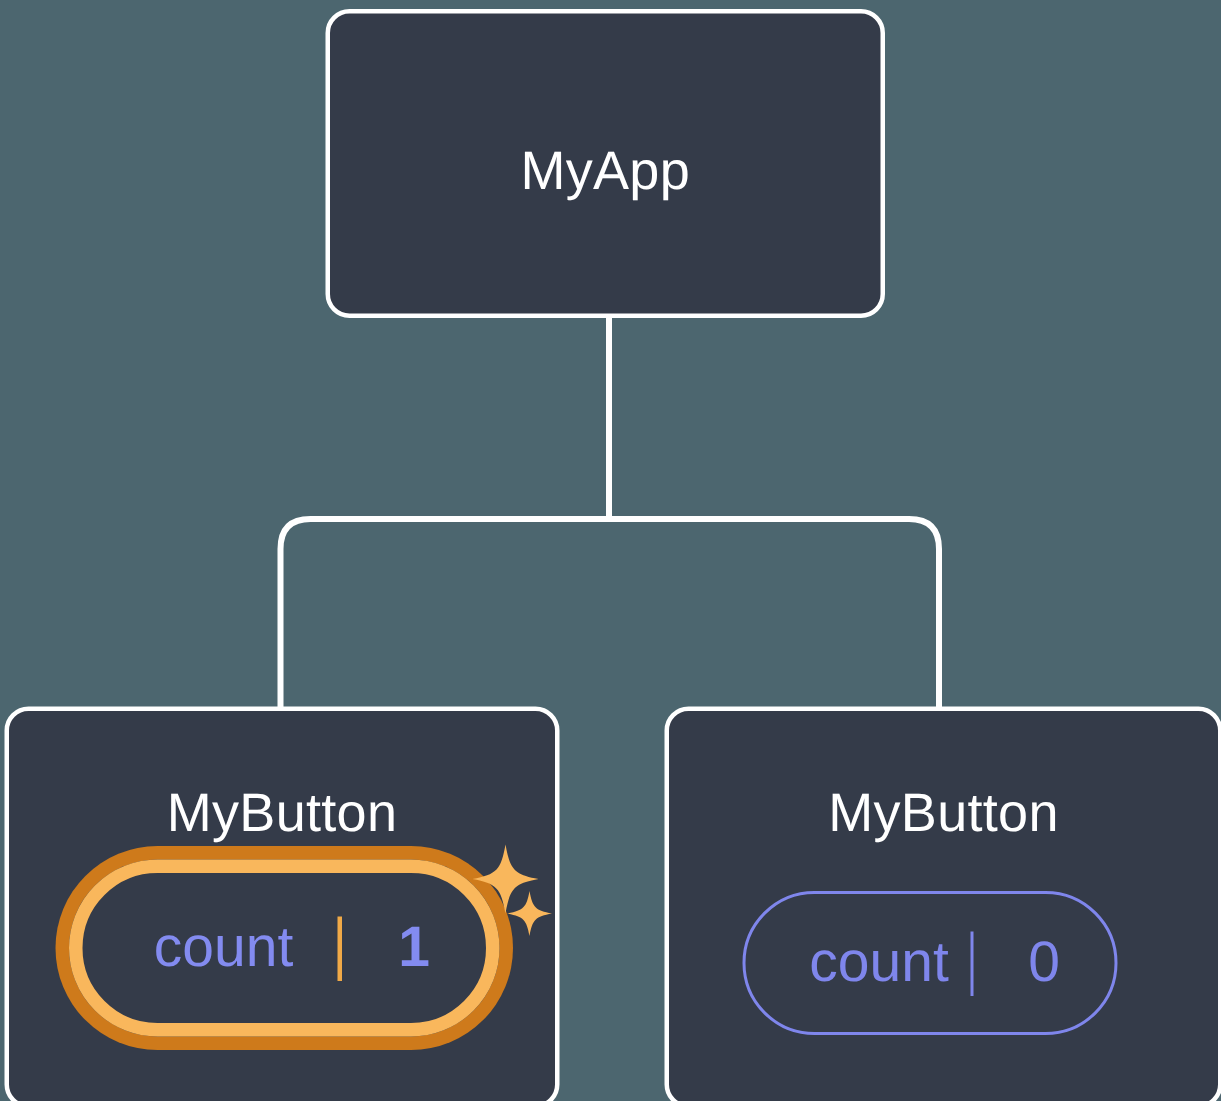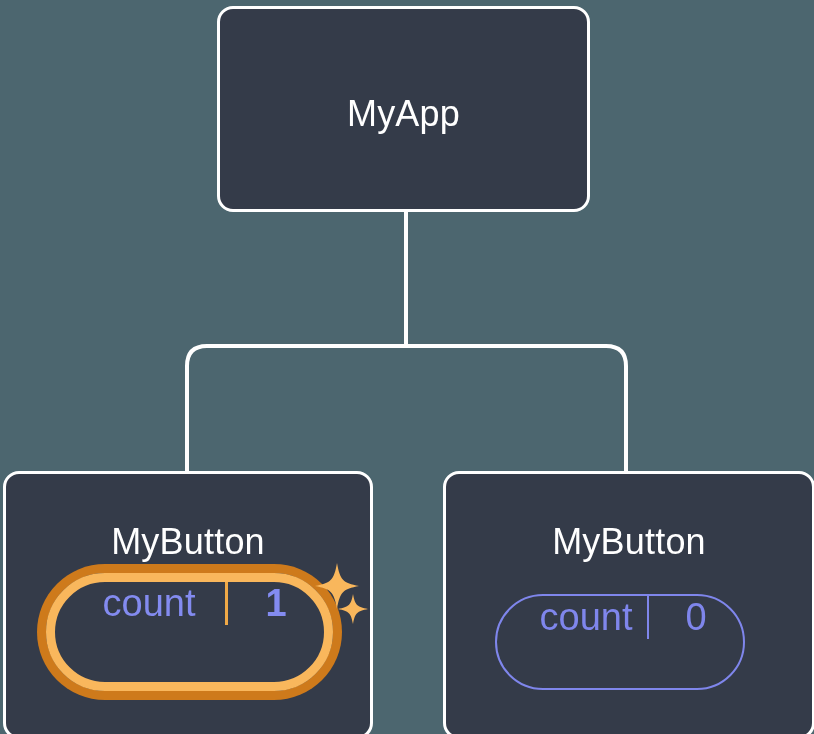--- a/index.html
+++ b/index.html
@@ -75,21 +75,21 @@
     left: 0;
     right: 0;
     top: 47px;
   }
 
   
   .state-pill {
     position: absolute;
     box-sizing: border-box;
     display: flex;
-    align-items: flex-start;
+    align-items: center;
   }
 
   .pill-plain {
     border: 2px solid #7f86ec;
     border-radius: 999px;
     height: 96px;
   }
   .pill-plain .pill-key,
   .pill-plain .pill-val {
     display: flex;

